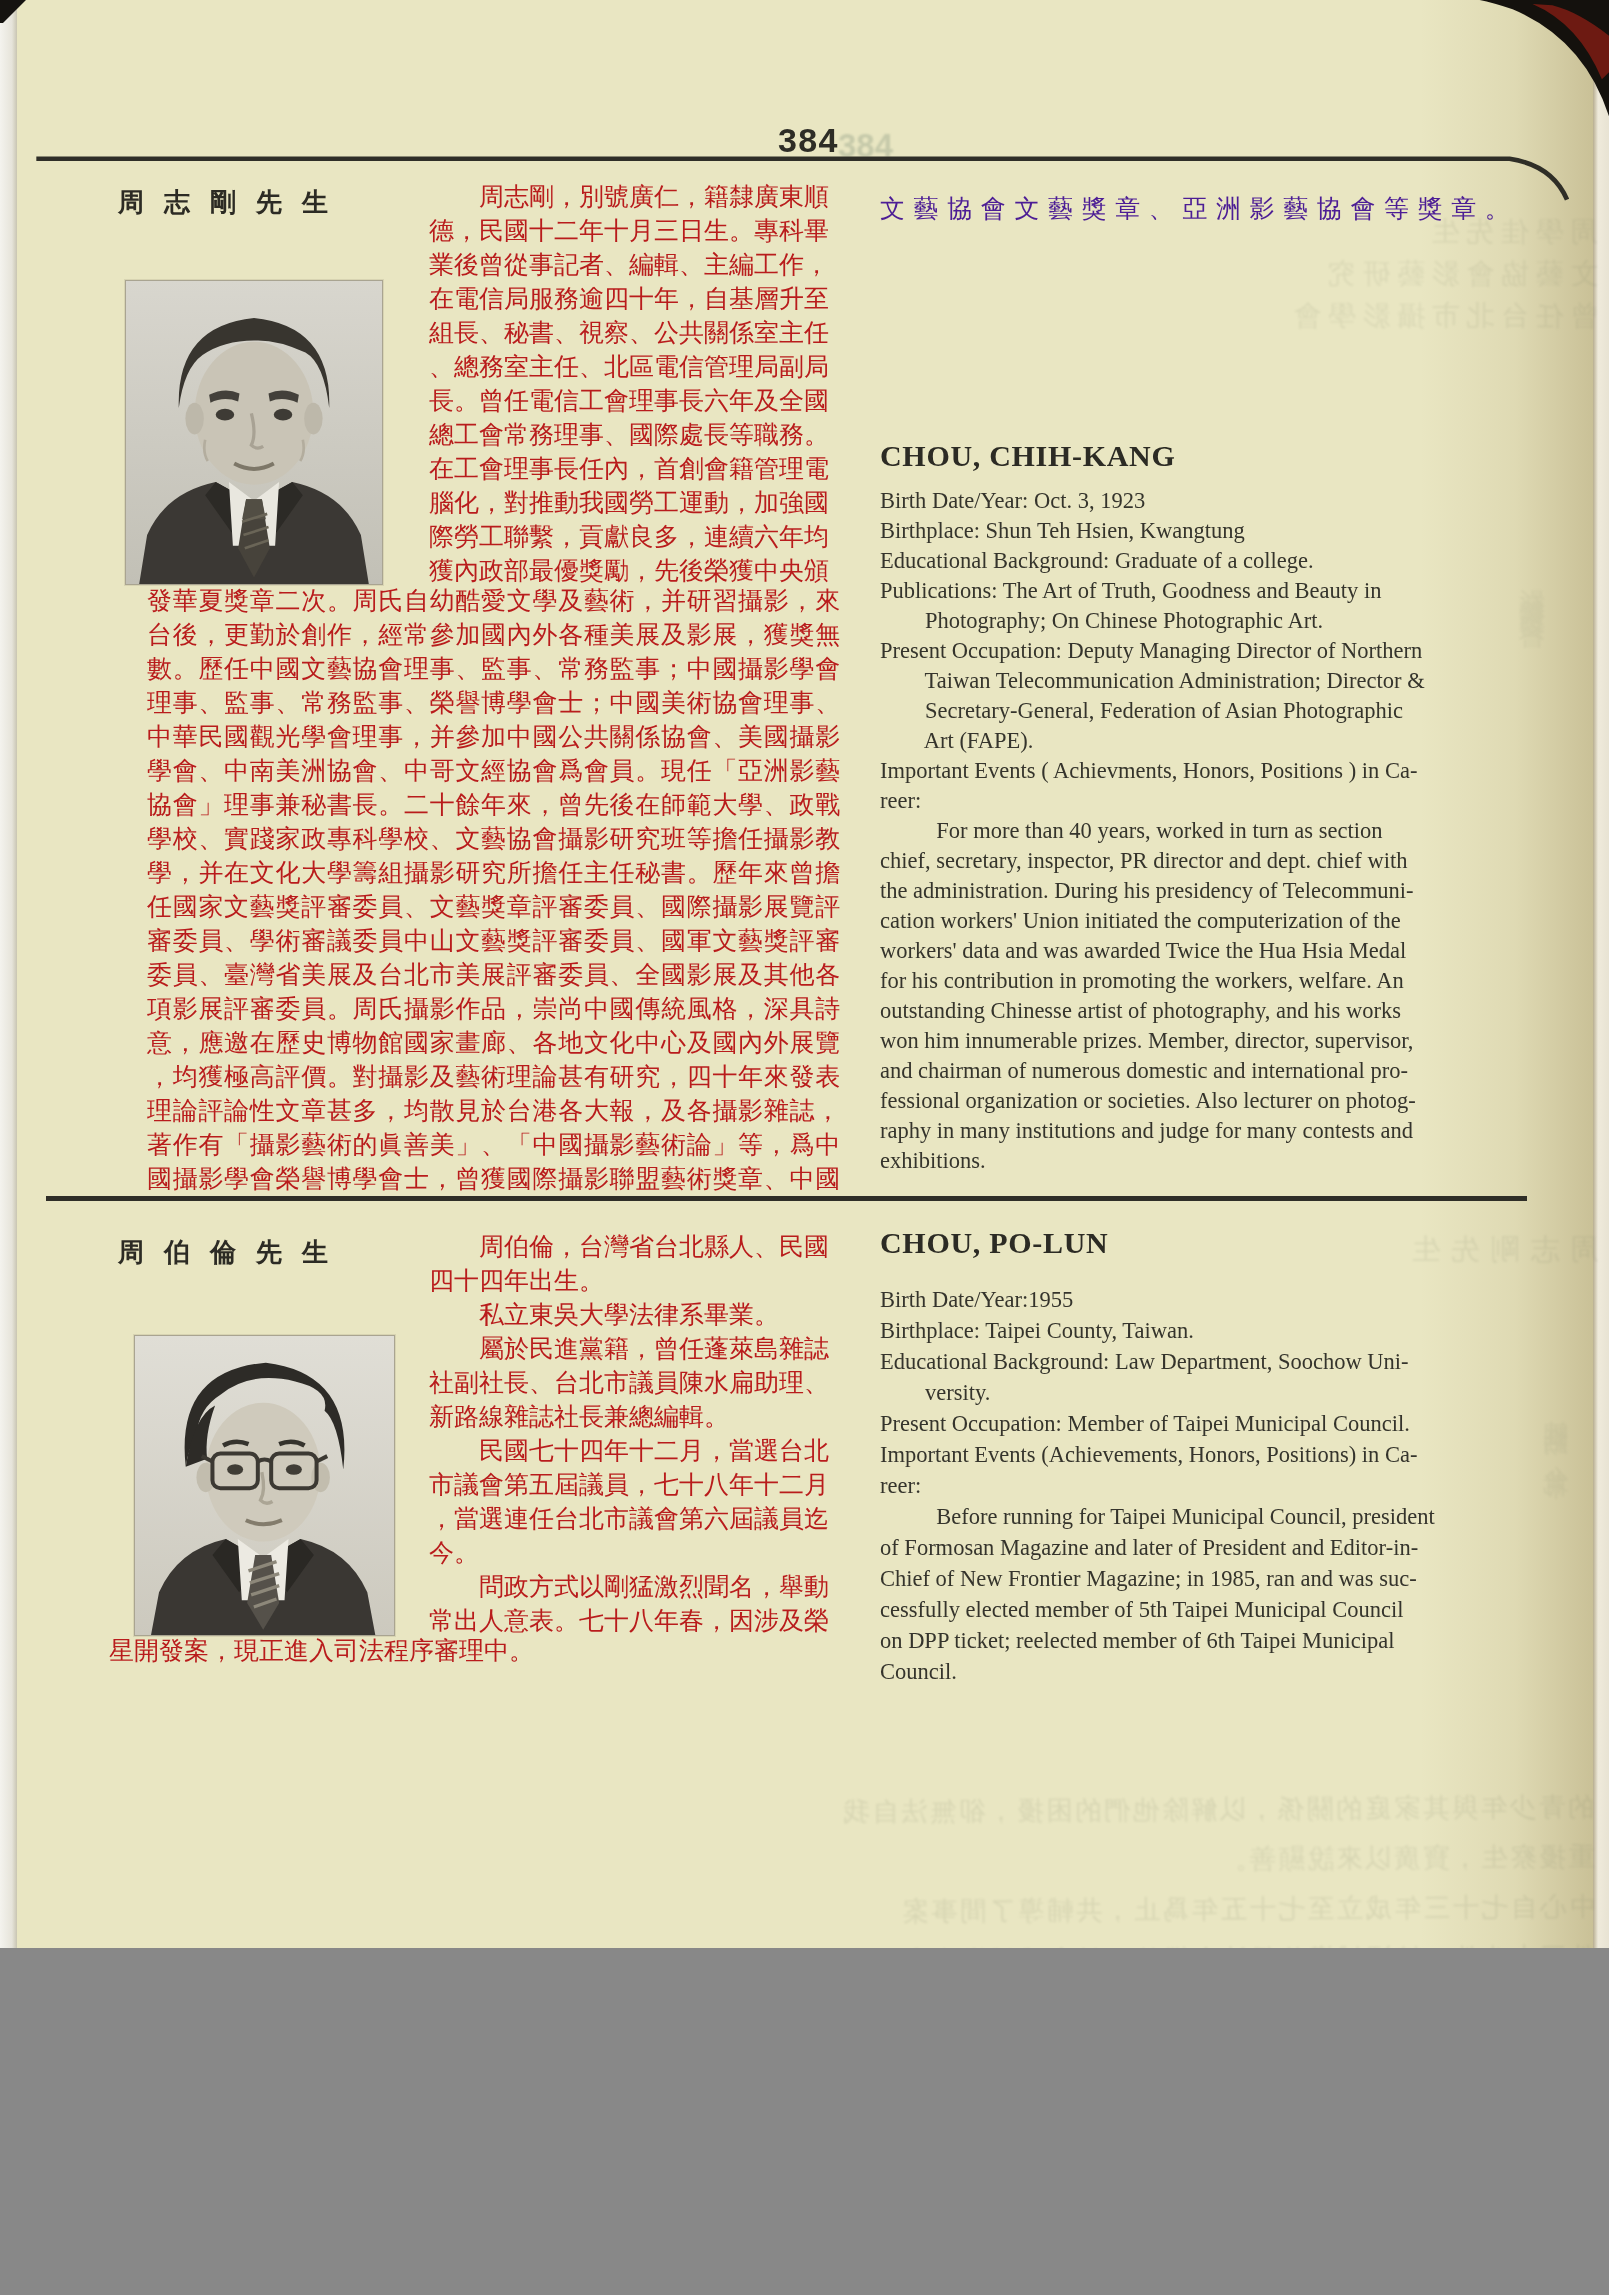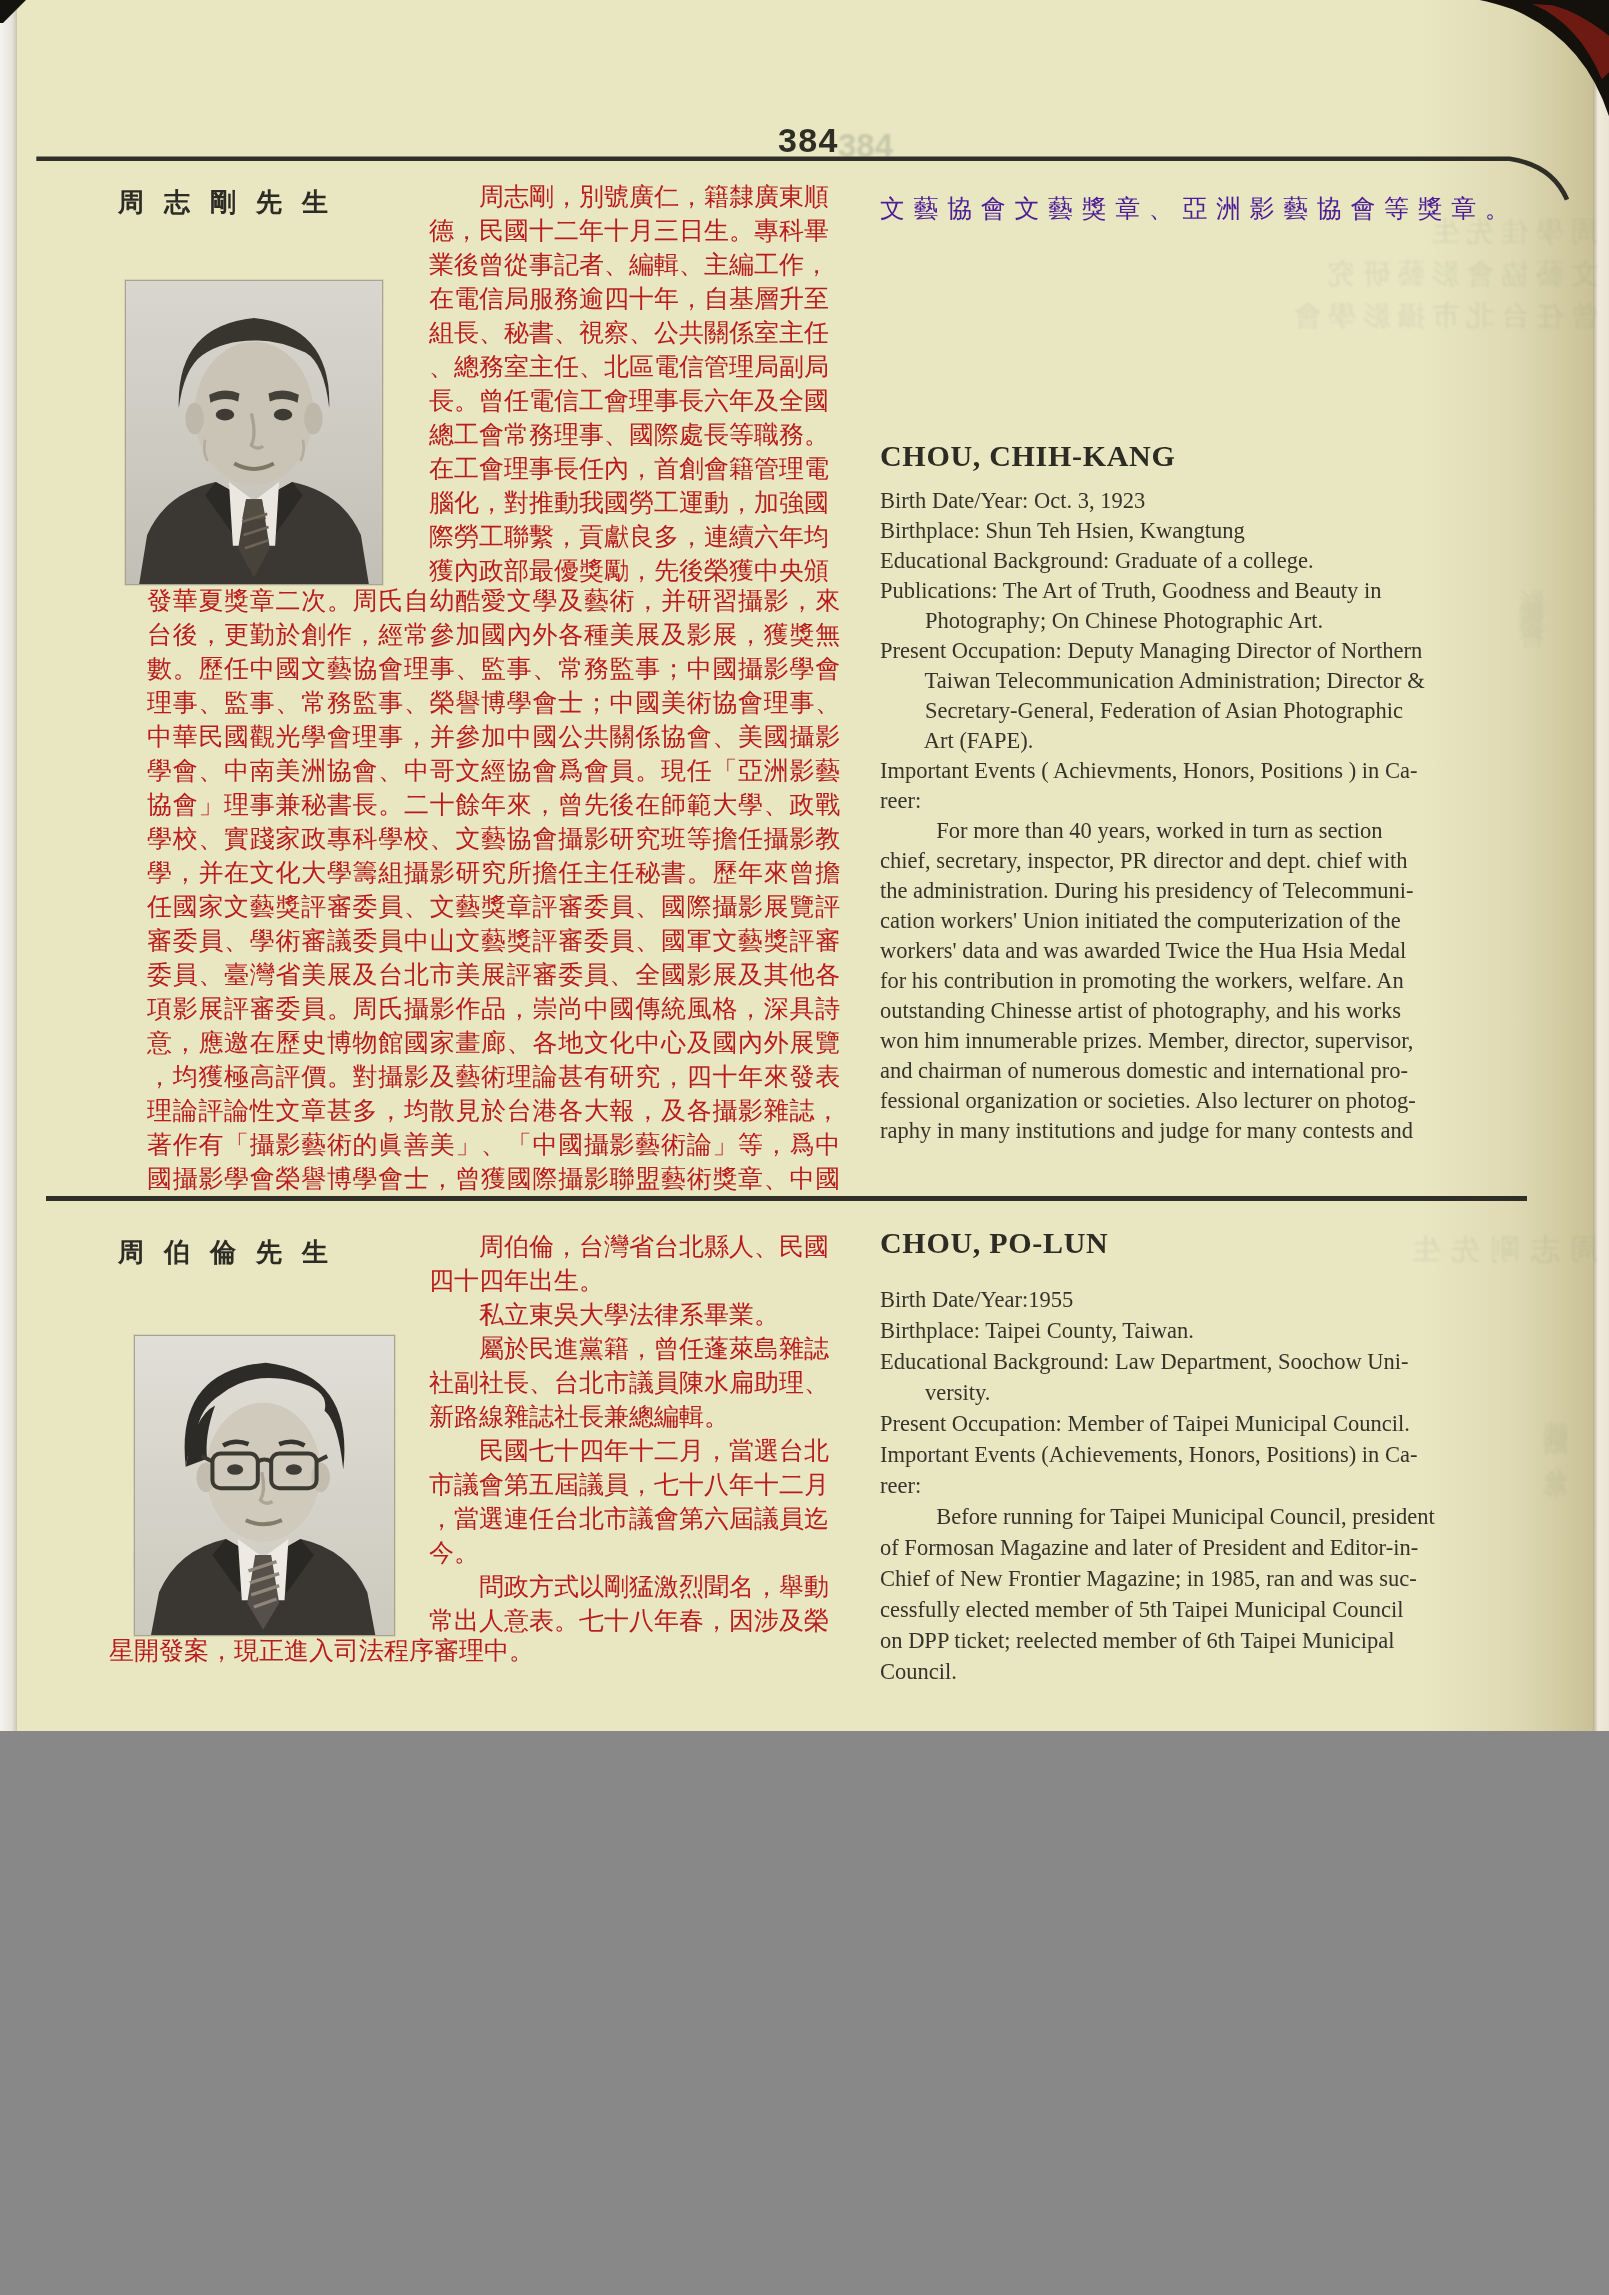--- a/index.html
+++ b/index.html
@@ -1,17 +1,17 @@
 <!DOCTYPE html>
 <html style="font-size:10.6px"><head>
 <meta charset="utf-8">
 <style>
   html,body { margin:0; padding:0; background:#888; }
   .canvas {
-    position:relative; width:1610px; height:1731px;
+    position:relative; width:1610px; height:1948px;
     background:#e9e6c2; overflow:hidden;
     font-family:"Liberation Serif","DejaVu Serif",serif;
     color:#33322b;
   }
   
   .left-strip { position:absolute; left:0; top:0; width:17px; height:2295px;
     background:linear-gradient(to right,#f4f3ee 0%,#e6e4da 70%,#c9c5b2 100%); }
   .corner-tl { position:absolute; left:0; top:0; width:30px; height:22.5px;
     background:linear-gradient(135deg,#151310 48%,rgba(21,19,16,0) 50%); }
   .right-shadow { position:absolute; left:1420px; top:0; width:173px; height:2295px;
@@ -182,20 +182,21 @@
       <div class="line">chief, secretary, inspector, PR director and dept. chief with</div>
       <div class="line">the administration. During his presidency of Telecommuni-</div>
       <div class="line">cation workers' Union initiated the computerization of the</div>
       <div class="line">workers' data and was awarded Twice the Hua Hsia Medal</div>
       <div class="line">for his contribution in promoting the workers, welfare. An</div>
       <div class="line">outstanding Chinesse artist of photography, and his works</div>
       <div class="line">won him innumerable prizes. Member, director, supervisor,</div>
       <div class="line">and chairman of numerous domestic and international pro-</div>
       <div class="line">fessional organization or societies. Also lecturer on photog-</div>
       <div class="line">raphy in many institutions and judge for many contests and</div>
+      <div class="line">exhibitions.</div>
     </div>
 
   <div class="divider"></div>
 
   <div class="name-zh e2-name">周伯倫先生</div>
 
   <div class="photo e2-photo">
     <svg viewBox="0 0 194 224" preserveAspectRatio="none">
       <defs>
         <linearGradient id="p2bg" x1="0" y1="0" x2="0" y2="1">

